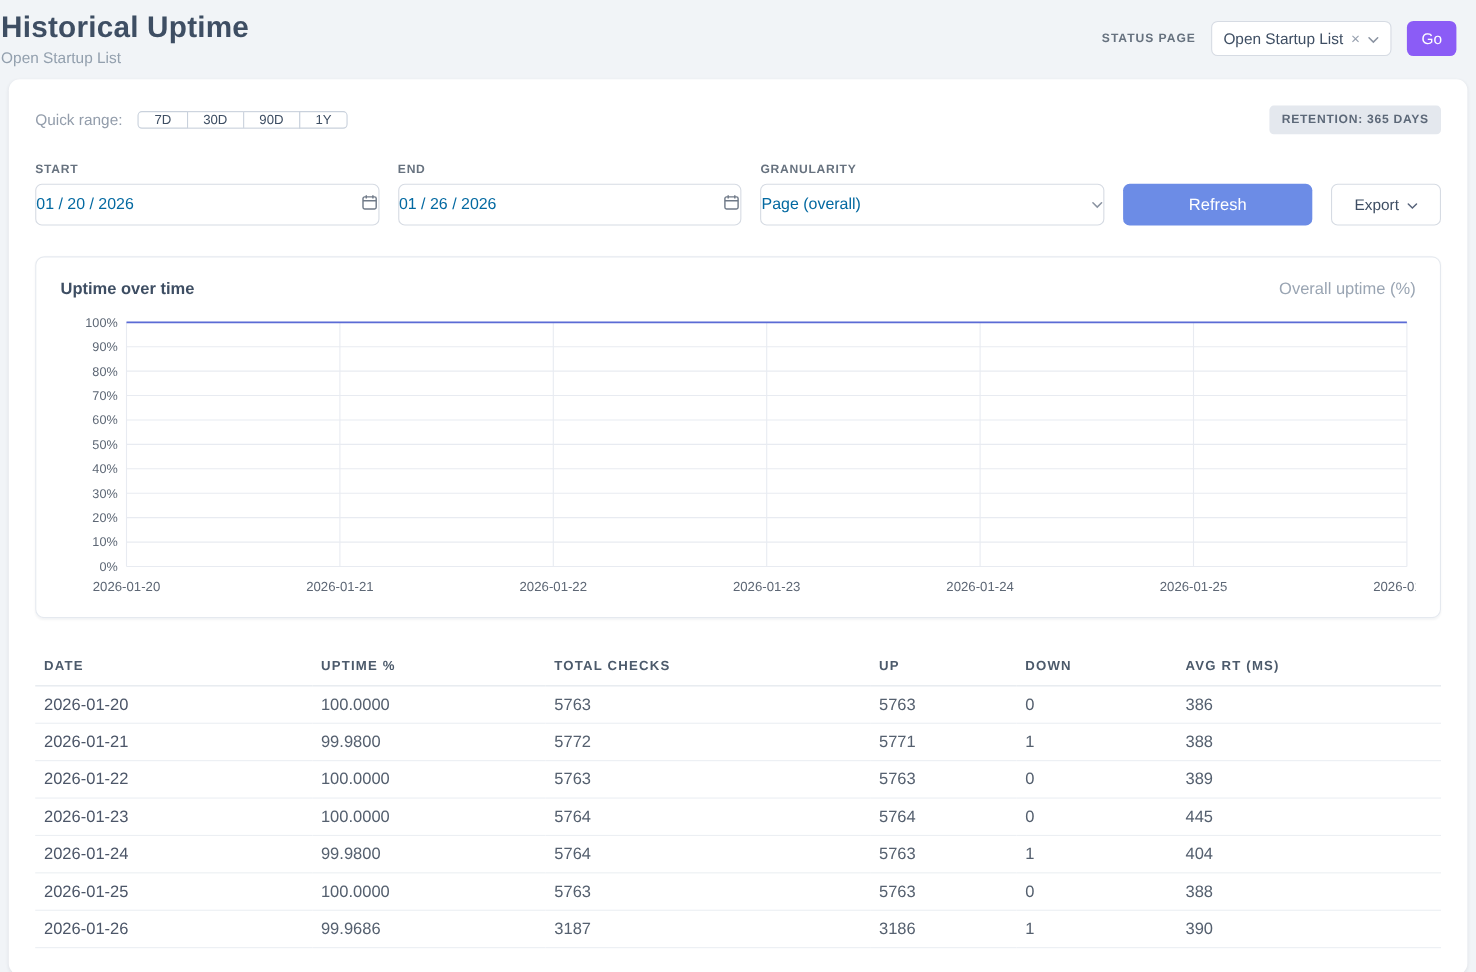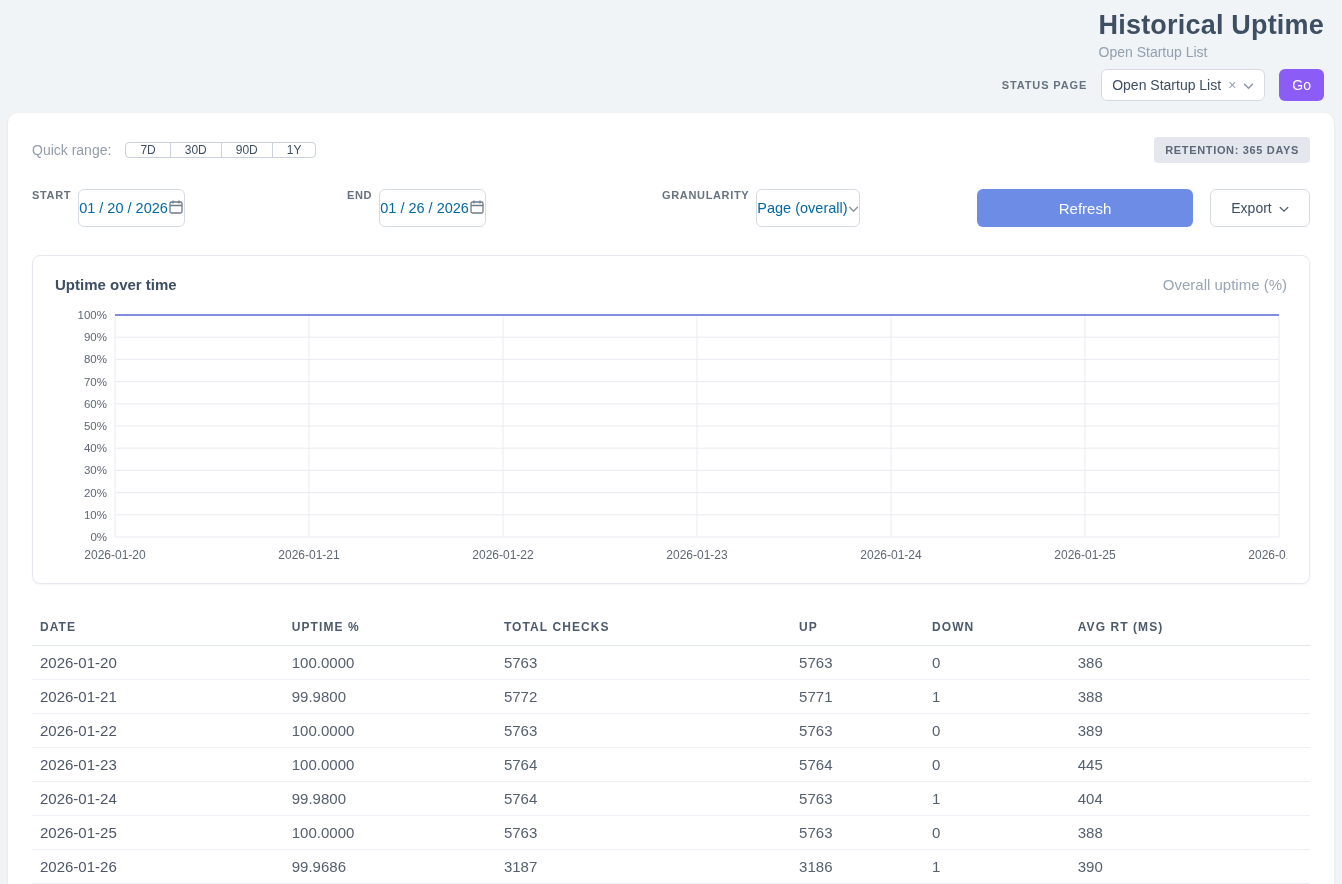--- a/index.html
+++ b/index.html
@@ -8,23 +8,22 @@
     background: #f1f4f7;
     font-family: "Liberation Sans", sans-serif;
     color: #3e4e63;
     overflow: hidden;
   }
 
   
   .topbar {
     display: flex;
     justify-content: space-between;
-    align-items: flex-end;
+    align-items: flex-start;
     padding: 10px 18px 10px 1px;
-    flex-direction: column;
   }
   .page-title {
     font-size: 27px;
     font-weight: 700;
     color: #3e4e63;
     letter-spacing: .2px;
   }
   .page-subtitle {
     font-size: 14px;
     color: #93a0ae;
@@ -110,42 +109,42 @@
     border-radius: 4px;
   }
 
   
   .form-row {
     display: flex;
     gap: 17px;
     align-items: flex-end;
     margin-top: 26px;
   }
-  .field { flex: 1; display: flex; gap: 7px; }
+  .field { flex: 1; display: flex; flex-direction: column; gap: 7px; }
   .field-label {
     font-size: 11px;
     font-weight: 700;
     letter-spacing: .06em;
     color: #67727f;
   }
   .input {
     display: flex;
     align-items: center;
     justify-content: space-between;
     border: 1px solid #d6dbe3;
     border-radius: 6px;
     height: 38px;
     padding: 0 0;
     font-size: 14.5px;
     color: #0369a1;
     background: #fff;
     cursor: pointer;
   }
   .refresh-btn {
-    width: 216px;
+    width: 172px;
     height: 38px;
     background: #6c8ce6;
     color: #fff;
     border: none;
     border-radius: 6px;
     font-size: 15px;
     font-family: inherit;
     cursor: pointer;
     flex: none;
   }

